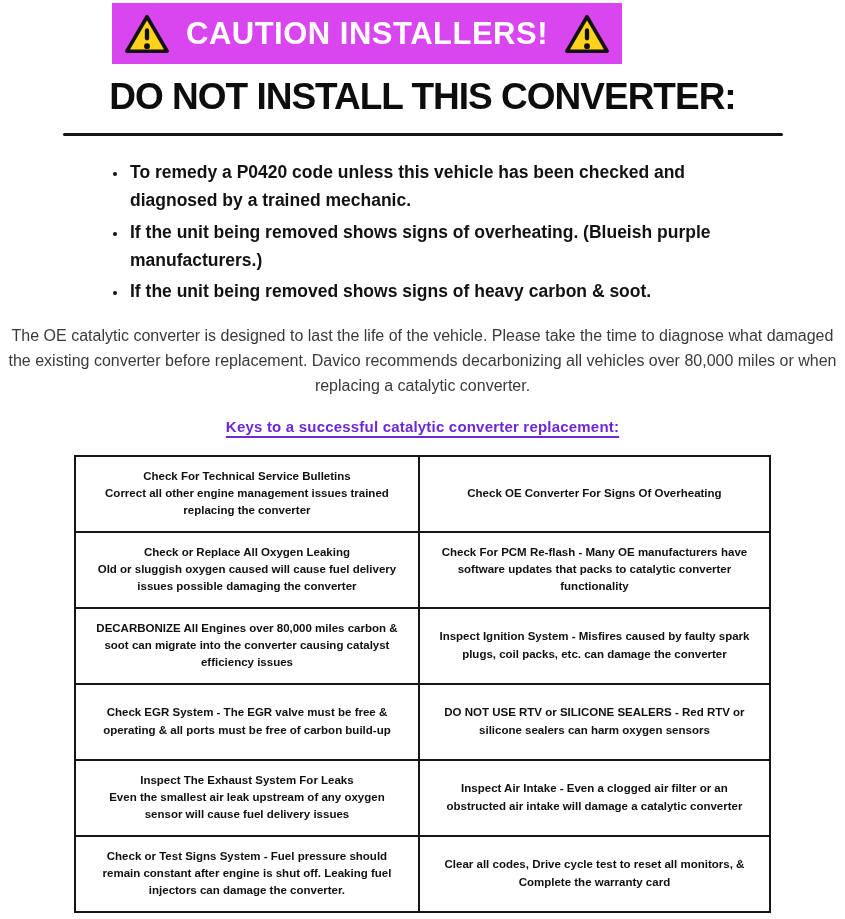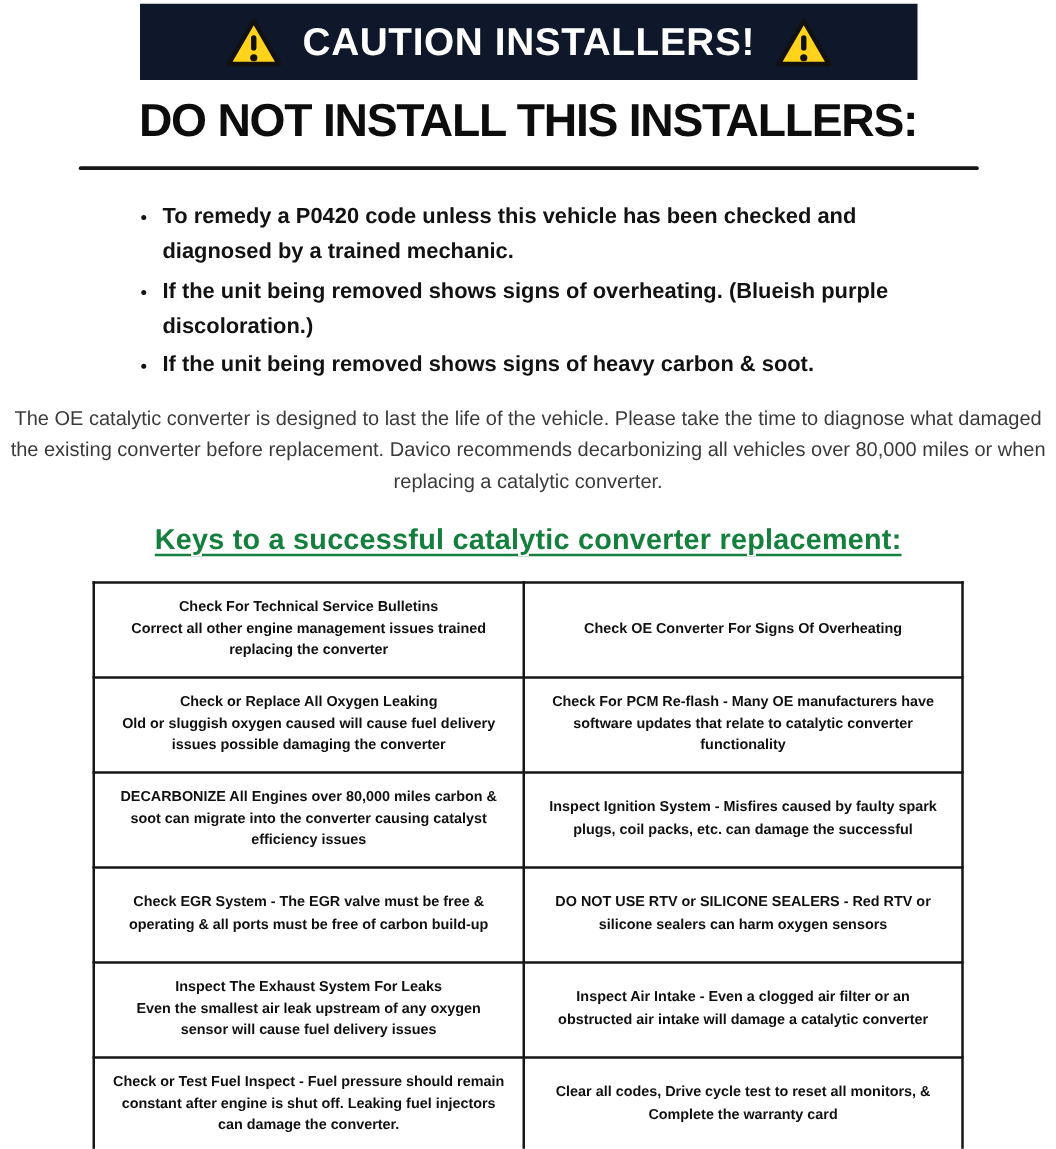--- a/index.html
+++ b/index.html
@@ -8,24 +8,24 @@
     width: 845px;
     height: 919px;
     font-family: "Liberation Sans", sans-serif;
     color: #111111;
     overflow: hidden;
   }
   .page { width: 845px; height: 919px; position: relative; }
 
   
   .banner {
-    width: 622px;
+    width: 510px;
     height: 61px;
     margin: 3px auto 0 112px;
-    background: #0f172a;
+    background: #d946ef;
     display: flex;
     align-items: center;
     justify-content: center;
     gap: 16px;
   }
   .banner-text {
     color: #ffffff;
     font-size: 31px;
     font-weight: bold;
     letter-spacing: 0.5px;
@@ -73,24 +73,24 @@
     font-size: 16px;
     font-weight: normal;
     line-height: 1.58;
     color: #3a3a3a;
   }
 
   
   .keys-heading {
     margin-top: 19px;
     text-align: center;
-    font-size: 23px;
+    font-size: 15px;
     font-weight: 800;
     letter-spacing: 0.2px;
-    color: #15803d;
+    color: #6d28d9;
     text-decoration: underline;
     text-underline-offset: 4px;
     text-decoration-thickness: 2px;
   }
 
   
   table.keys-table {
     margin: 20px auto 0 auto;
     width: 697px;
     border-collapse: collapse;
@@ -128,27 +128,27 @@
     <span class="banner-text">CAUTION INSTALLERS!</span>
     <span class="warn-icon">
       <svg viewBox="0 0 64 58" width="46" height="42" aria-hidden="true">
         <path d="M32 5 L60 53 L4 53 Z" fill="#ffd21c" stroke="#111111" stroke-width="5" stroke-linejoin="round"></path>
         <rect x="29" y="21" width="6" height="17" rx="3" fill="#111111"></rect>
         <circle cx="32" cy="46" r="4" fill="#111111"></circle>
       </svg>
     </span>
   </div>
 
-  <h1 class="main-title">DO NOT INSTALL THIS INSTALLERS:</h1>
+  <h1 class="main-title">DO NOT INSTALL THIS CONVERTER:</h1>
 
   <div class="title-rule"></div>
 
   <ul class="warning-list">
     <li>To remedy a P0420 code unless this vehicle has been checked and diagnosed by a trained mechanic.</li>
-    <li>If the unit being removed shows signs of overheating. (Blueish purple discoloration.)</li>
+    <li>If the unit being removed shows signs of overheating. (Blueish purple manufacturers.)</li>
     <li>If the unit being removed shows signs of heavy carbon &amp; soot.</li>
   </ul>
 
   <p class="intro">The OE catalytic converter is designed to last the life of the vehicle. Please take the time to diagnose what damaged the existing converter before replacement. Davico recommends decarbonizing all vehicles over 80,000 miles or when replacing a catalytic converter.</p>
 
   <h2 class="keys-heading">Keys to a successful catalytic converter replacement:</h2>
 
   <table class="keys-table">
     <tbody>
       <tr>
@@ -159,29 +159,29 @@
         <td class="col-right cell-large">
           <span class="cell-line">Check OE Converter For Signs Of Overheating</span>
         </td>
       </tr>
       <tr>
         <td class="col-left">
           <span class="cell-line">Check or Replace All Oxygen Leaking</span>
           <span class="cell-line">Old or sluggish oxygen caused will cause fuel delivery issues possible damaging the converter</span>
         </td>
         <td class="col-right">
-          <span class="cell-line">Check For PCM Re-flash - Many OE manufacturers have software updates that relate to catalytic converter functionality</span>
+          <span class="cell-line">Check For PCM Re-flash - Many OE manufacturers have software updates that packs to catalytic converter functionality</span>
         </td>
       </tr>
       <tr>
         <td class="col-left">
           <span class="cell-line">DECARBONIZE All Engines over 80,000 miles carbon &amp; soot can migrate into the converter causing catalyst efficiency issues</span>
         </td>
         <td class="col-right">
-          <span class="cell-line">Inspect Ignition System - Misfires caused by faulty spark plugs, coil packs, etc. can damage the successful</span>
+          <span class="cell-line">Inspect Ignition System - Misfires caused by faulty spark plugs, coil packs, etc. can damage the converter</span>
         </td>
       </tr>
       <tr>
         <td class="col-left">
           <span class="cell-line">Check EGR System - The EGR valve must be free &amp; operating &amp; all ports must be free of carbon build-up</span>
         </td>
         <td class="col-right">
           <span class="cell-line">DO NOT USE RTV or SILICONE SEALERS - Red RTV or silicone sealers can harm oxygen sensors</span>
         </td>
       </tr>
@@ -189,21 +189,21 @@
         <td class="col-left">
           <span class="cell-line">Inspect The Exhaust System For Leaks</span>
           <span class="cell-line">Even the smallest air leak upstream of any oxygen sensor will cause fuel delivery issues</span>
         </td>
         <td class="col-right">
           <span class="cell-line">Inspect Air Intake - Even a clogged air filter or an obstructed air intake will damage a catalytic converter</span>
         </td>
       </tr>
       <tr>
         <td class="col-left">
-          <span class="cell-line">Check or Test Fuel Inspect - Fuel pressure should remain constant after engine is shut off.  Leaking fuel injectors can damage the converter.</span>
+          <span class="cell-line">Check or Test Signs System - Fuel pressure should remain constant after engine is shut off.  Leaking fuel injectors can damage the converter.</span>
         </td>
         <td class="col-right">
           <span class="cell-line">Clear all codes,  Drive cycle test to reset all monitors, &amp; Complete the warranty card</span>
         </td>
       </tr>
     </tbody>
   </table>
 
 </div>
 

